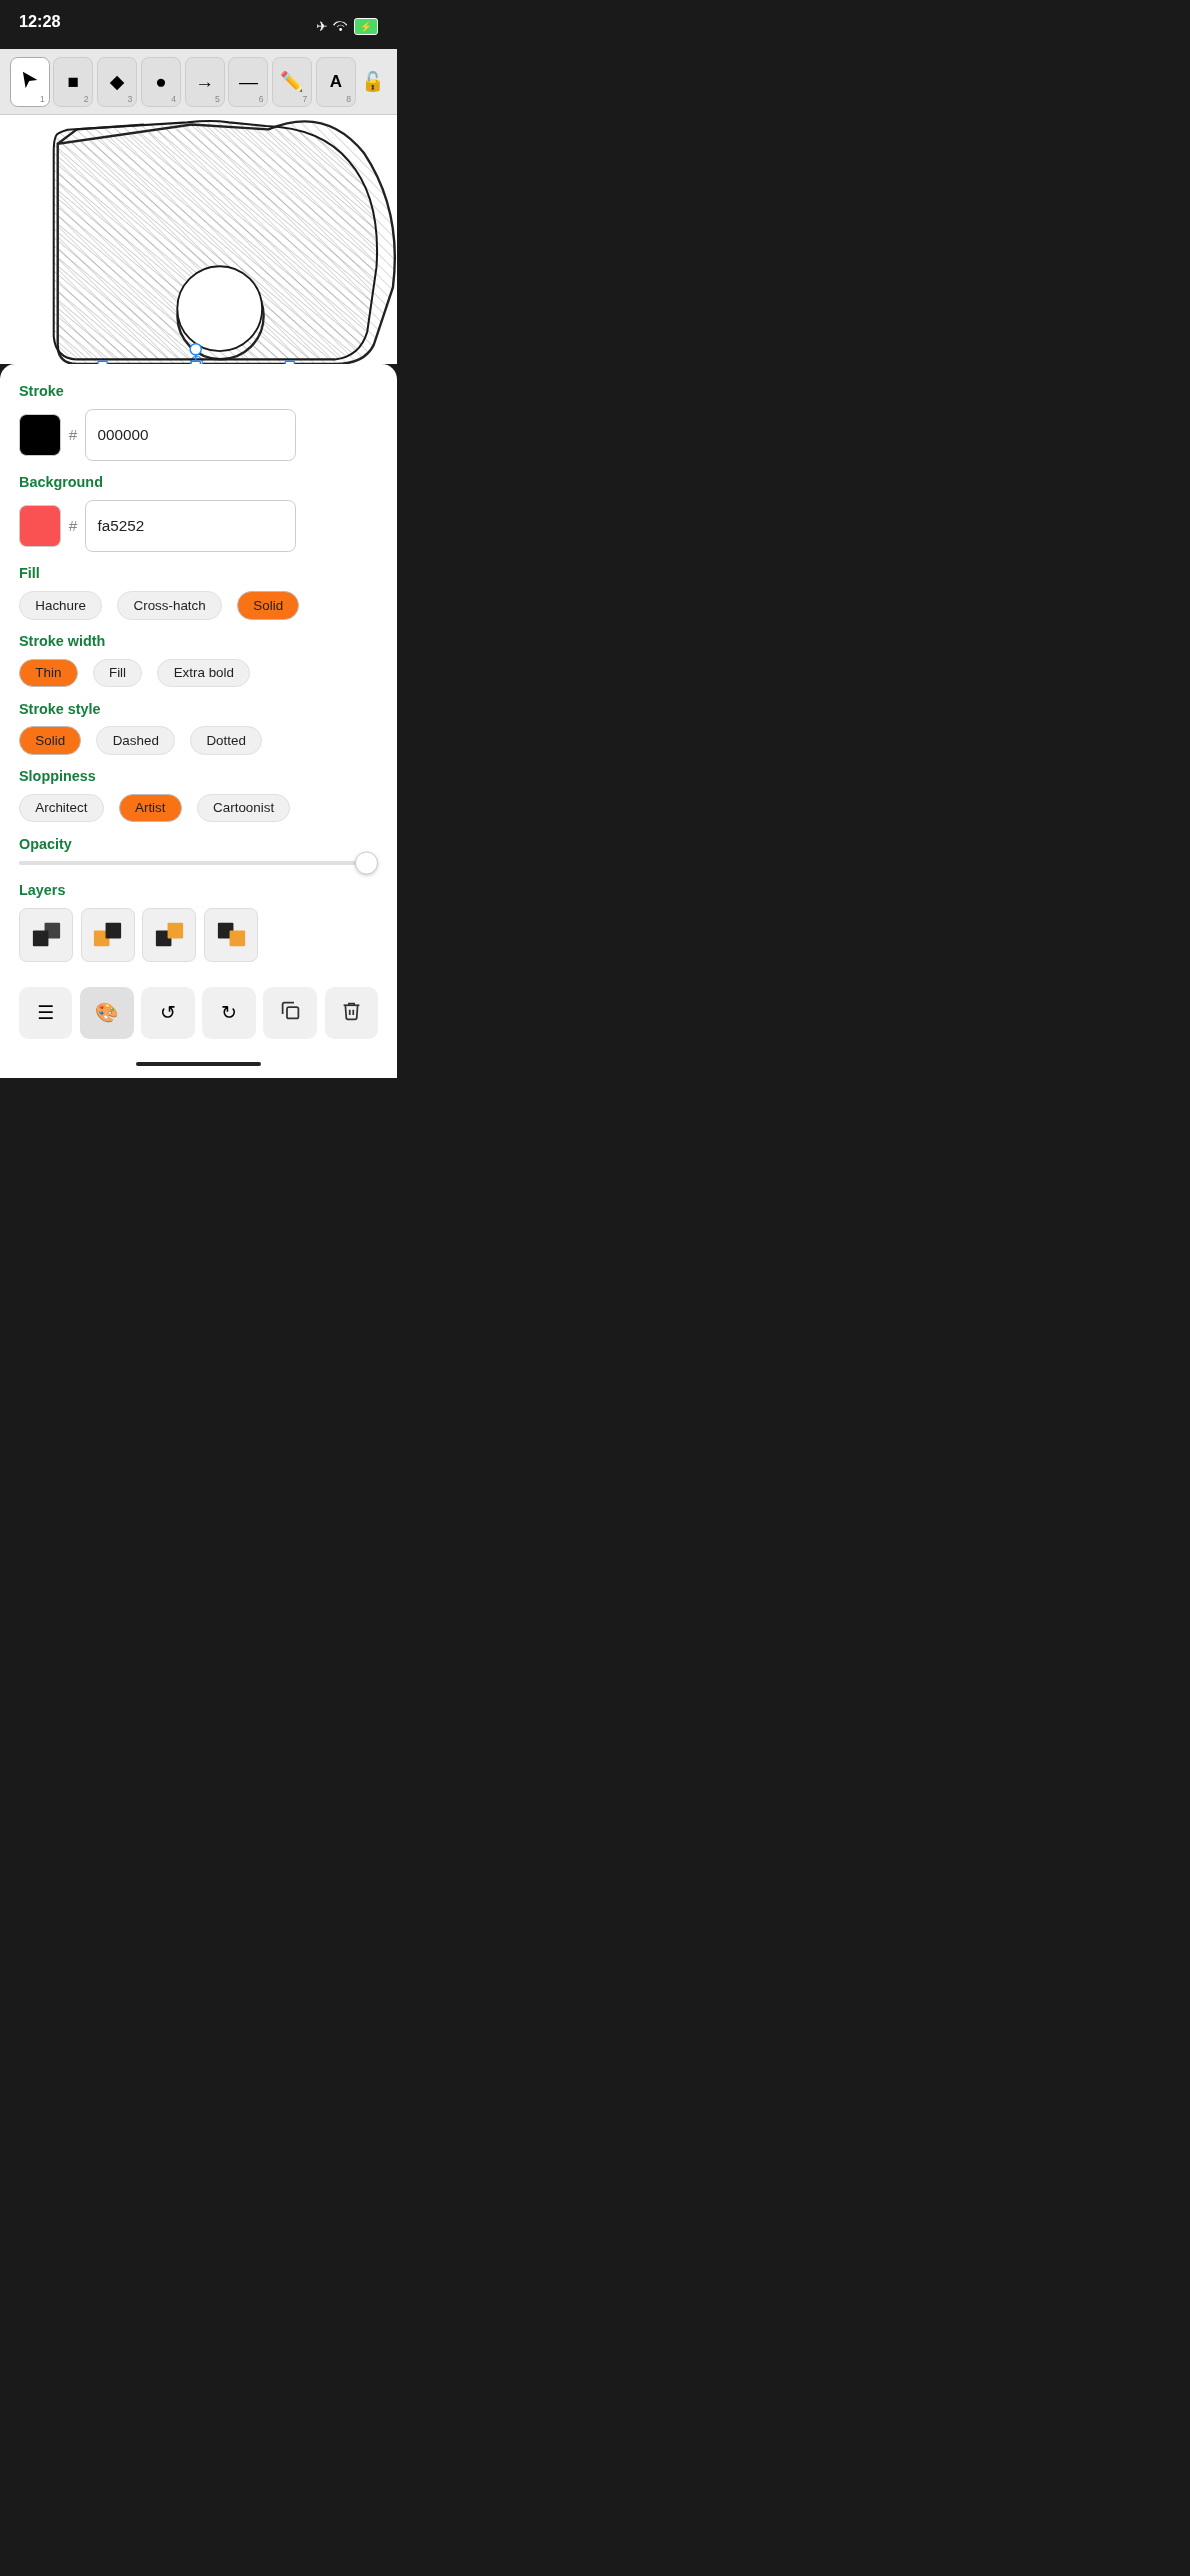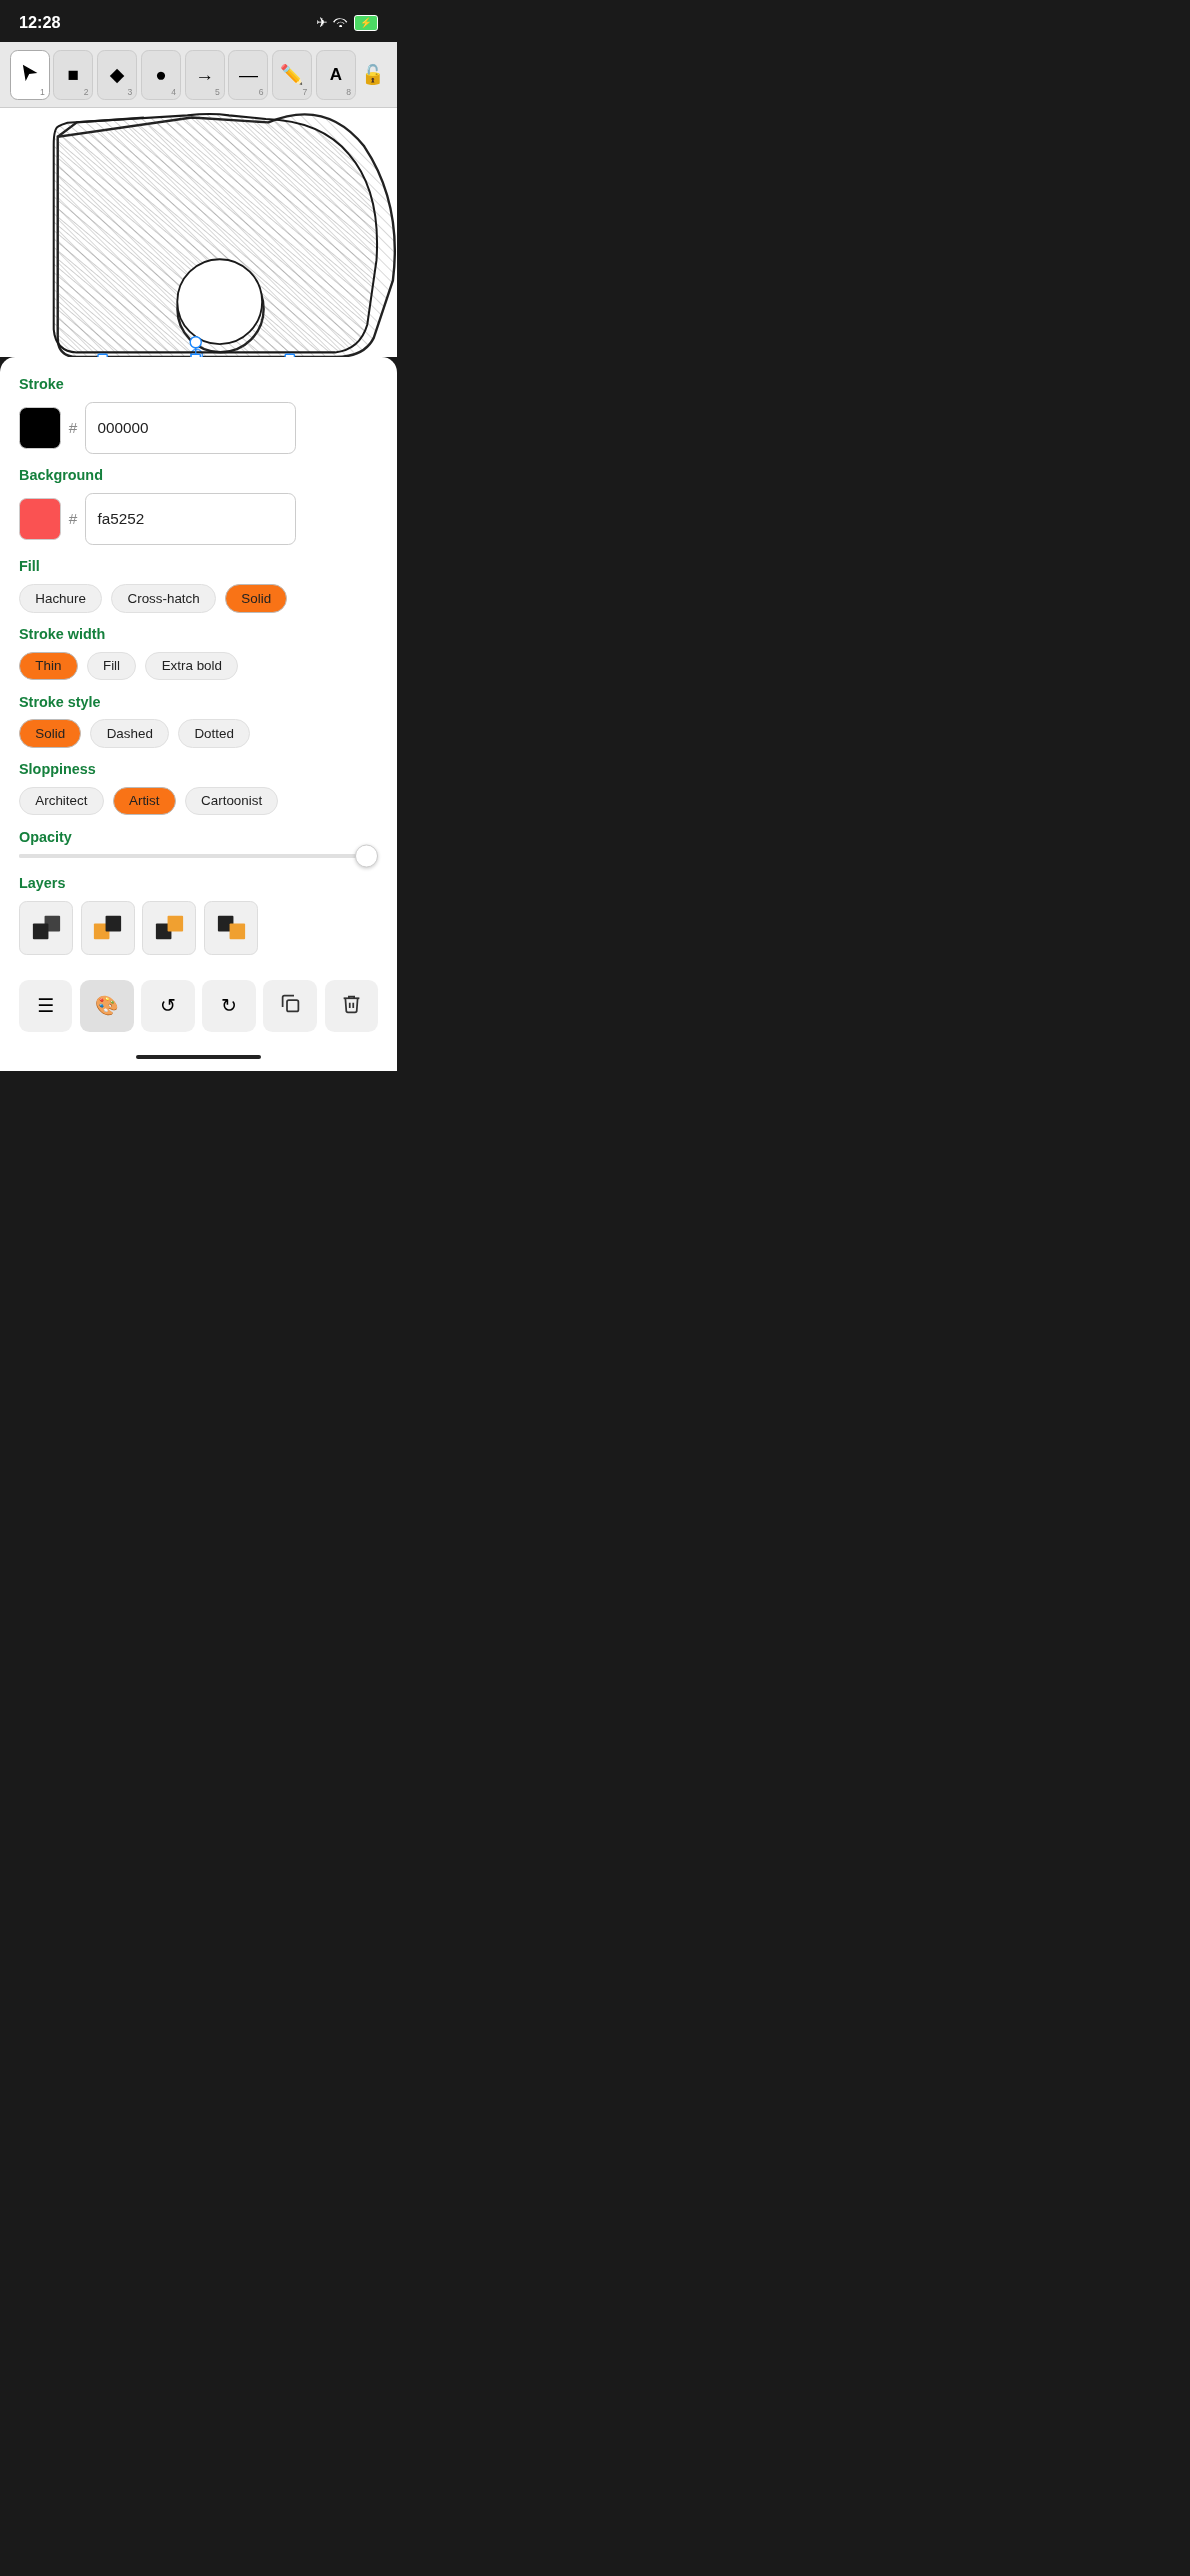--- a/index.html
+++ b/index.html
@@ -11,23 +11,22 @@
       font-family: -apple-system, BlinkMacSystemFont, 'Helvetica Neue', Arial, sans-serif;
       overflow-x: hidden;
     }
 
     
     .status-bar {
       background: #1a1a1a;
       color: white;
       display: flex;
       justify-content: space-between;
-      align-items: center;
       padding: 11.5px 19px 7.7px;
-      height: 42px;
+      height: 49px;
     }
     .status-time {
       font-size: 16.3px;
       font-weight: 600;
       color: white;
     }
     .status-icons {
       display: flex;
       align-items: center;
       gap: 5.8px;
@@ -148,21 +147,21 @@
       padding: 0 11.5px;
       font-size: 15.3px;
       color: #222;
       background: white;
       max-width: 211px;
     }
 
     
     .chip-group {
       display: flex;
-      gap: 9px;
+      gap: 15px;
       flex-wrap: wrap;
       margin-bottom: 13.4px;
     }
     .chip {
       padding: 5.8px 15.3px;
       border-radius: 19px;
       font-size: 13.4px;
       font-weight: 500;
       background: #f0f0f0;
       color: #222;

